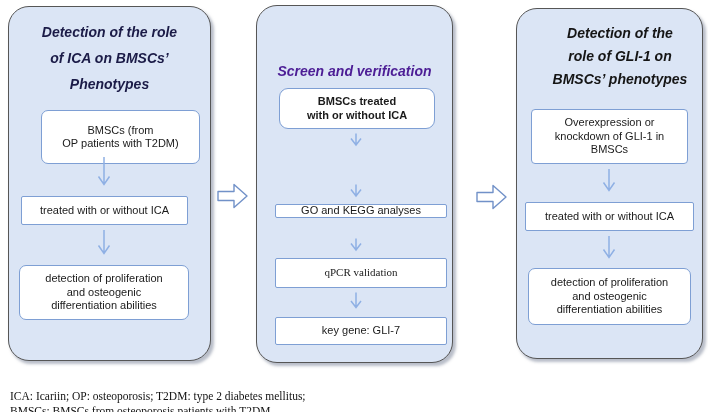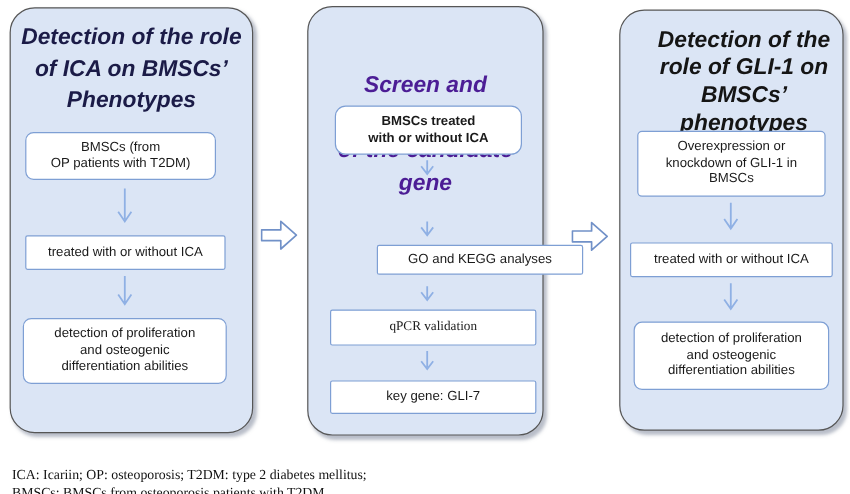--- a/index.html
+++ b/index.html
@@ -11,46 +11,46 @@
   .panel{
     position:absolute;background:#dbe5f5;border:1.5px solid #565656;
     border-radius:21px;box-shadow:2.5px 3px 3px rgba(125,135,155,.55);
     box-sizing:border-box;
   }
   .p1{left:8px;top:6px;width:203px;height:355px;}
   .p2{left:256px;top:5px;width:197px;height:358px;}
   .p3{left:516px;top:8px;width:187px;height:351px;}
   .title{
     position:absolute;left:0;right:0;margin:0;text-align:center;
-    font-weight:bold;font-style:italic;font-size:19px;
+    font-weight:bold;font-style:italic;font-size:14px;
     white-space:pre-line;
   }
   .p1 .title{top:12px;line-height:26px;color:#1b1b47;}
   .p2 .title{top:12px;line-height:27px;color:#4c1d95;margin-top:40px;}
   .p3 .title{top:13px;line-height:23px;color:#151515;padding-left:21px;}
   .box{
     position:absolute;background:#ffffff;border:1px solid #7e9fd4;
     display:flex;align-items:center;justify-content:center;text-align:center;
     font-size:11px;line-height:13.5px;color:#1a1a1a;white-space:pre-line;
     border-radius:2px;box-sizing:border-box;
   }
   .r4{border-radius:4px;} .r7{border-radius:7px;} .r9{border-radius:9px;font-weight:bold;}
   .ic{position:absolute;}
   
-  .p1 .b1{left:12px;top:103px;width:159px;height:40px;}
+  .p1 .b1{left:32px;top:103px;width:159px;height:54px;}
   .p1 .a1{left:88px;top:149px;}
   .p1 .b2{left:12px;top:189px;width:167px;height:29px;}
   .p1 .a2{left:88px;top:222px;}
   .p1 .b3{left:10px;top:258px;width:170px;height:55px;}
   
   .p2 .b1{left:22px;top:82px;width:156px;height:41px;}
   .p2 .a1{left:92px;top:127px;}
   .p2 .b2{left:18px;top:147px;width:172px;height:27px;}
   .p2 .a2{left:92px;top:178px;}
-  .p2 .b3{left:18px;top:198px;width:172px;height:25px;margin-left:39px;}
+  .p2 .b3{left:18px;top:198px;width:172px;height:14px;}
   .p2 .a3{left:92px;top:232px;}
   .p2 .b4{left:18px;top:252px;width:172px;height:30px;font-family:Liberation Serif, serif;}
   .p2 .a4{left:92px;top:286px;}
   .p2 .b5{left:18px;top:311px;width:172px;height:28px;}
   
   .p3 .b1{left:14px;top:100px;width:157px;height:55px;}
   .p3 .a1{left:85px;top:159px;}
   .p3 .b2{left:8px;top:193px;width:169px;height:29px;}
   .p3 .a2{left:85px;top:226px;}
   .p3 .b3{left:11px;top:259px;width:163px;height:57px;}

